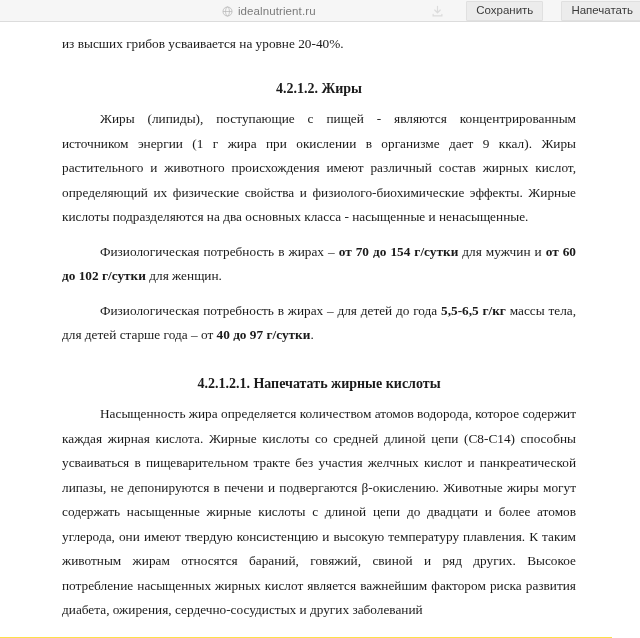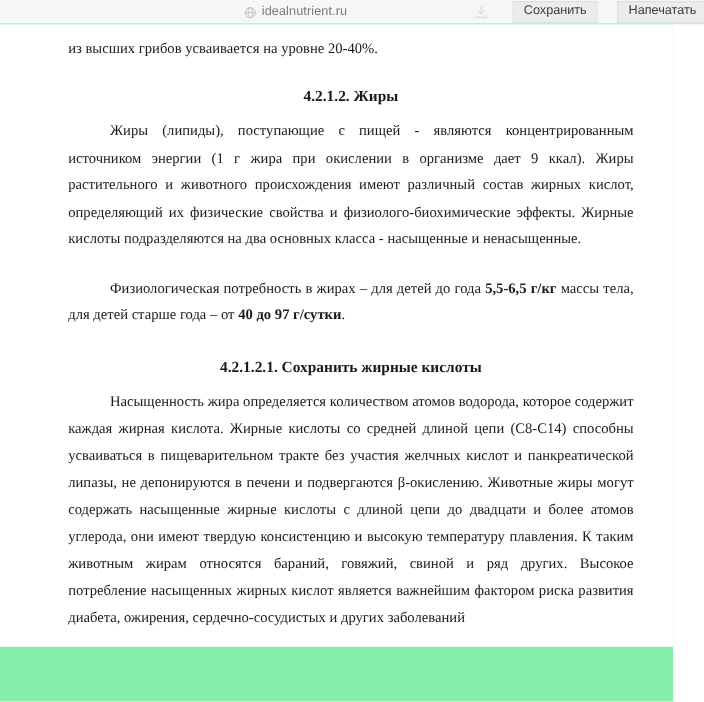--- a/index.html
+++ b/index.html
@@ -97,21 +97,21 @@
     white-space: nowrap;
     cursor: pointer;
   }
   .tb-btn:last-child { margin-right: -4px; }
 
   
   .viewer {
     position: relative;
     width: 612px;
     height: 616px;
-    background: #86efac;
+    background: #fde047;
     overflow: hidden;
   }
   .page {
     position: relative;
     box-sizing: border-box;
     width: 640px;
     padding: 0 64px 0 62px;
     background: #ffffff;
   }
 
@@ -182,28 +182,29 @@
     <div class="sp-20"></div>
 
     <h3 class="head">4.2.1.2. Жиры</h3>
 
     <div class="sp-6"></div>
 
     <p class="para">Жиры (липиды), поступающие с пищей - являются концентрированным источником энергии (1 г жира при окислении в организме  дает 9 ккал). Жиры растительного и животного происхождения имеют различный состав жирных кислот, определяющий их физические свойства и физиолого-биохимические эффекты.  Жирные кислоты подразделяются на два основных класса - насыщенные и ненасыщенные.</p>
 
     <div class="sp-10"></div>
 
+    <p class="para"><span>Физиологическая потребность в жирах – </span><b>от 70 до 154 г/сутки</b><span> для мужчин и </span><b>от 60 до 102 г/сутки</b><span>  для женщин.</span></p>
 
     <div class="sp-10"></div>
 
     <p class="para"><span>Физиологическая потребность в жирах – для детей до года  </span><b>5,5-6,5 г/кг</b><span> массы тела, для детей старше года – от </span><b>40 до 97 г/сутки</b><span>.</span></p>
 
     <div class="sp-24"></div>
 
-    <h3 class="head">4.2.1.2.1. Сохранить жирные кислоты</h3>
+    <h3 class="head">4.2.1.2.1. Напечатать жирные кислоты</h3>
 
     <div class="sp-6"></div>
 
     <p class="para">Насыщенность жира определяется количеством атомов водорода, которое содержит каждая жирная кислота. Жирные кислоты со средней длиной цепи (С8-С14) способны усваиваться в пищеварительном тракте без участия желчных кислот и панкреатической липазы, не депонируются в печени и  подвергаются  β-окислению. Животные жиры  могут содержать  насыщенные жирные кислоты с длиной цепи до двадцати и более атомов углерода, они имеют твердую консистенцию и высокую температуру плавления. К таким животным жирам относятся  бараний, говяжий, свиной и ряд других. Высокое потребление насыщенных жирных кислот является важнейшим фактором риска развития диабета, ожирения, сердечно-сосудистых и других заболеваний</p>
 
     <div class="sp-14"></div>
 
     <p class="para"></p>
 
   </div>

